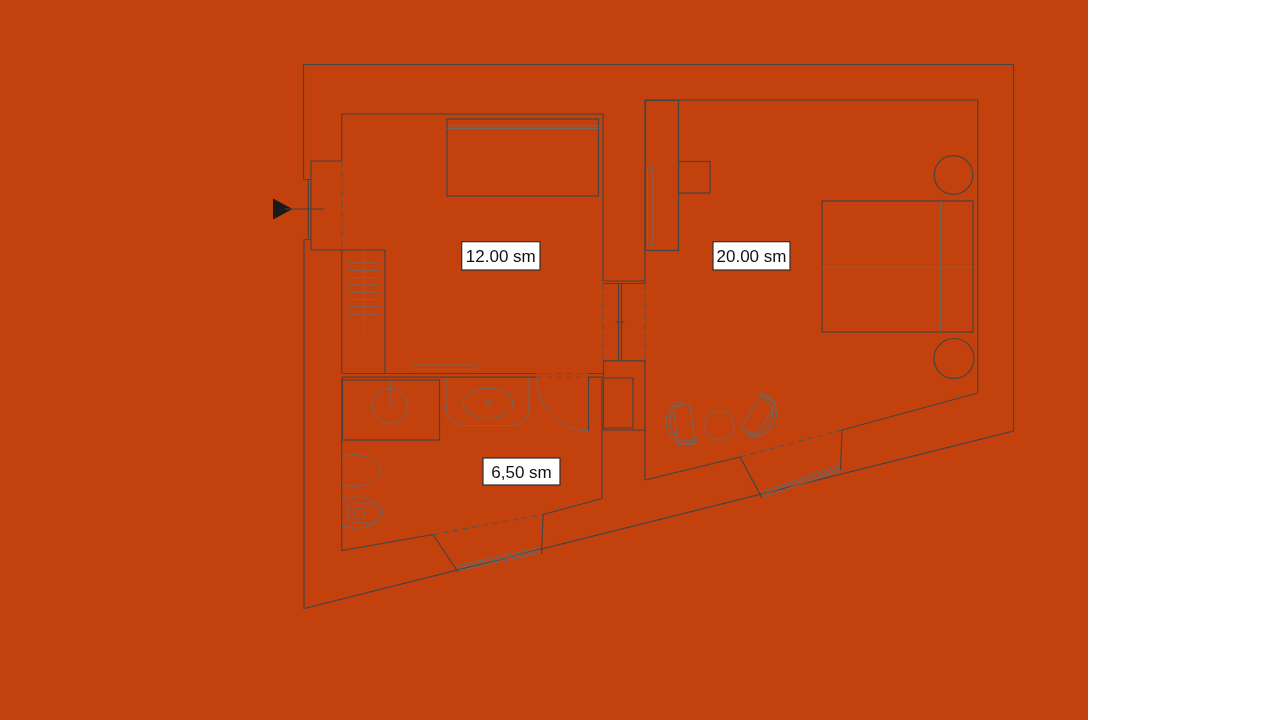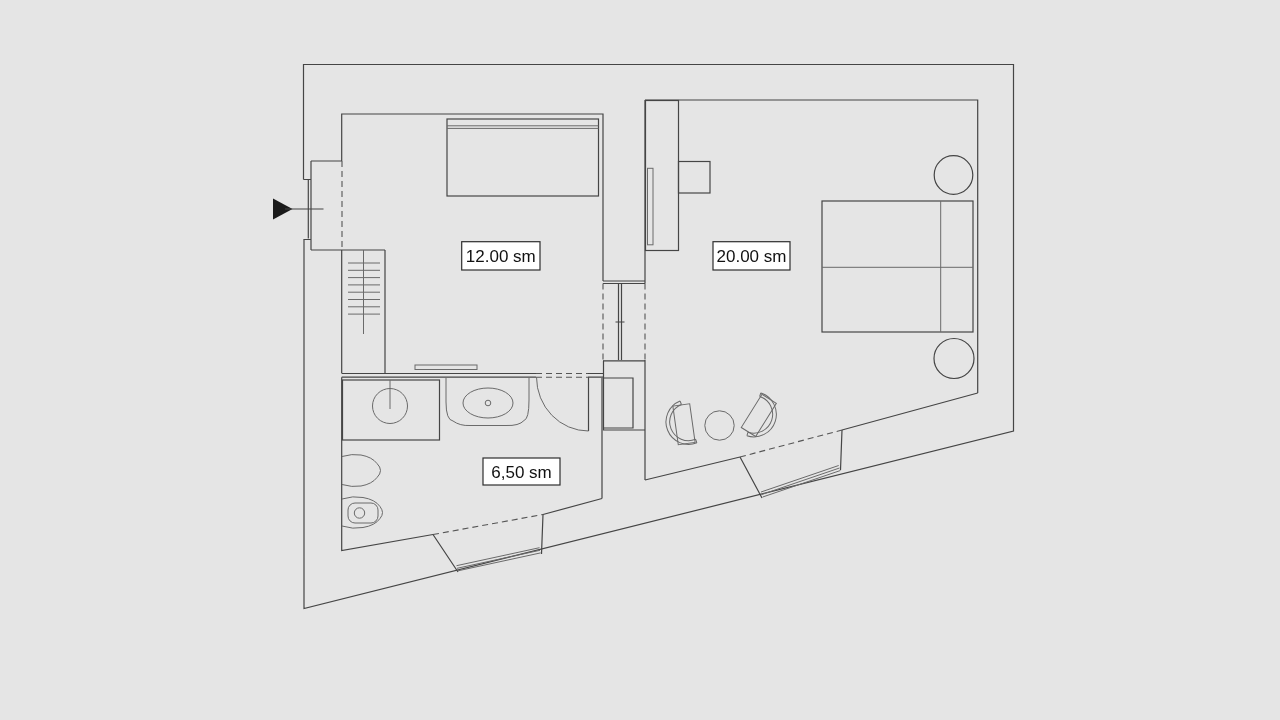--- a/index.html
+++ b/index.html
@@ -6,23 +6,23 @@
     margin: 0;
     padding: 0;
     background: #ffffff;
     width: 1280px;
     height: 720px;
     overflow: hidden;
     font-family: "Liberation Sans", sans-serif;
   }
   .plan-stage {
     position: relative;
-    width: 1280px;
+    width: 1088px;
     height: 720px;
-    background: #e5e5e5;
+    background: #c2410c;
   }
   svg { display: block; }
   .ln   { fill: none; stroke: #454545; stroke-width: 1.2; stroke-linecap: butt; stroke-linejoin: miter; }
   .ln-thin { fill: none; stroke: #6a6a6a; stroke-width: 1; }
   .dash { fill: none; stroke: #555555; stroke-width: 1.1; stroke-dasharray: 6 4; }
   .fill-dark { fill: #1a1a1a; stroke: none; }
   .label-box { fill: #ffffff; stroke: #2e2e2e; stroke-width: 1.2; }
   .label-text {
     font-family: "Liberation Sans", sans-serif;
     font-size: 17px;

